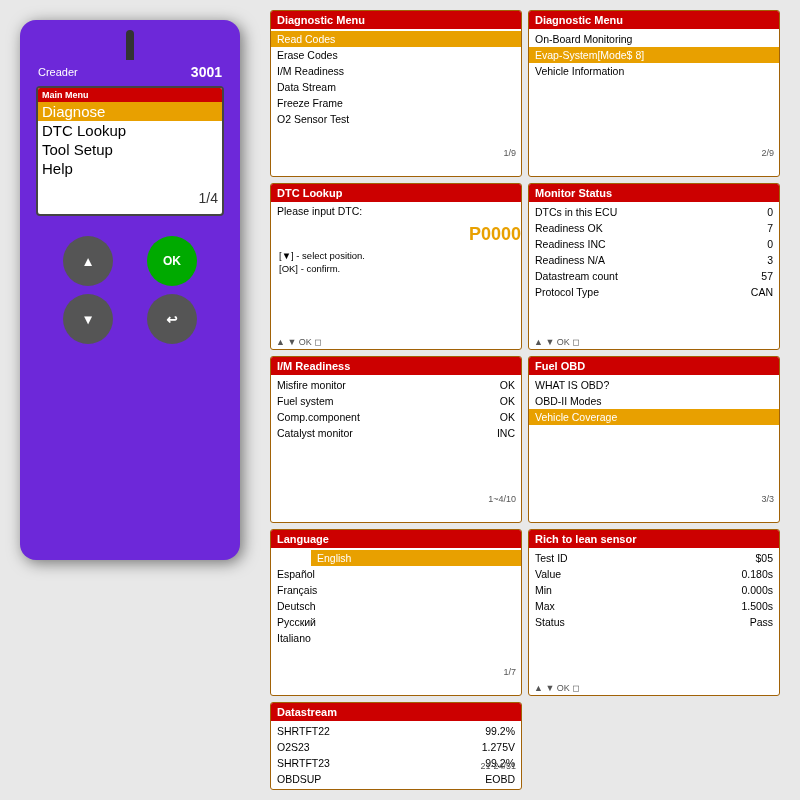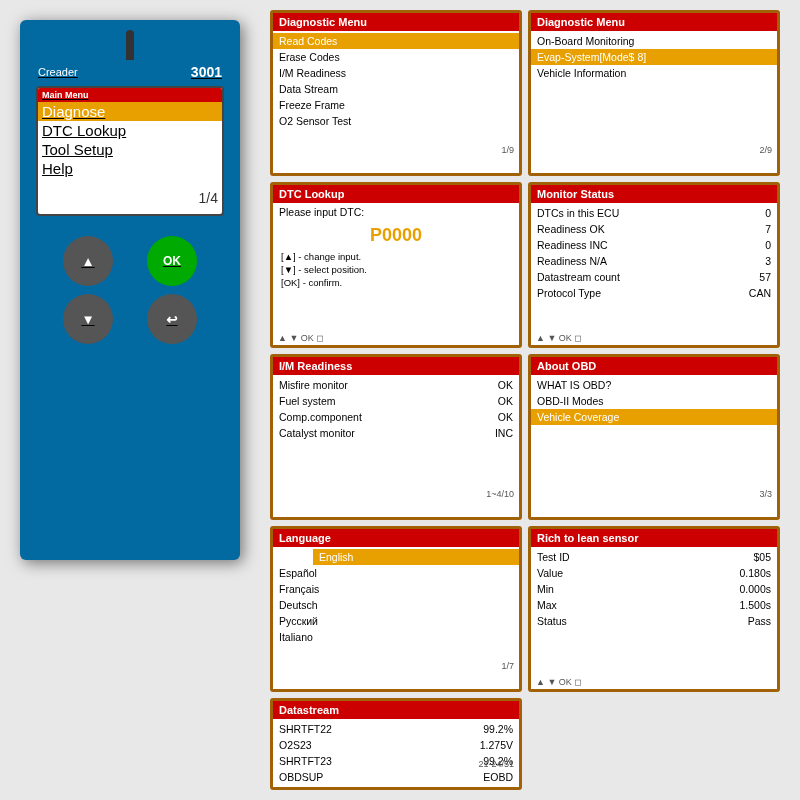--- a/index.html
+++ b/index.html
@@ -15,28 +15,27 @@
     
     .device-container {
       position: absolute;
       left: 20px;
       top: 20px;
       width: 240px;
       height: 560px;
     }
 
     .device-body {
-      background: #0369a1;
-      border-radius: 6px;
+      background: #6d28d9;
+      border-radius: 16px;
       width: 220px;
       height: 540px;
       position: relative;
       box-shadow: 3px 3px 15px rgba(0,0,0,0.5);
       padding: 10px;
-      text-decoration: underline;
     }
 
     .device-cable {
       width: 8px;
       height: 30px;
       background: #333;
       margin: 0 auto;
       border-radius: 4px 4px 0 0;
     }
 
@@ -129,21 +128,21 @@
       width: 510px;
       height: 780px;
       display: grid;
       grid-template-columns: 1fr 1fr;
       grid-template-rows: repeat(4, 1fr);
       gap: 6px;
     }
 
     .panel {
       background: white;
-      border: 3px solid #a16207;
+      border: 1px solid #a16207;
       border-radius: 3px;
       overflow: hidden;
       font-size: 11px;
       position: relative;
     }
 
     .panel-header {
       background: #cc0000;
       color: white;
       font-weight: bold;
@@ -194,21 +193,21 @@
     .dtc-panel .dtc-title {
       font-size: 10.5px;
       padding: 3px 6px;
       color: #000;
     }
 
     .dtc-code {
       font-size: 18px;
       font-weight: bold;
       color: #e8a000;
-      text-align: center;
+      text-align: right;
       padding: 4px 0;
     }
 
     .dtc-instructions {
       font-size: 9.5px;
       color: #000;
       padding: 1px 8px;
     }
 
     
@@ -267,21 +266,20 @@
       <div class="panel-row highlighted">Evap-System[Mode$ 8]</div>
       <div class="panel-row normal">Vehicle Information</div>
     </div>
     <div class="panel-footer">2/9</div>
   </div>
 
   <div class="panel dtc-panel">
     <div class="panel-header">DTC Lookup</div>
     <div class="dtc-title">Please input DTC:</div>
     <div class="dtc-code">P0000</div>
-    <div class="dtc-instructions">[▲] - change input.</div>
     <div class="dtc-instructions">[▼] - select position.</div>
     <div class="dtc-instructions">[OK] - confirm.</div>
     <div class="panel-footer-nav">▲ ▼ OK ◻</div>
   </div>
 
   <div class="panel">
     <div class="panel-header">Monitor Status</div>
     <div class="panel-body">
       <div class="panel-row normal">
           <span>DTCs in this ECU</span>
@@ -328,21 +326,21 @@
         </div>
       <div class="panel-row normal">
           <span>Catalyst monitor</span>
           <span>INC</span>
         </div>
     </div>
     <div class="panel-footer">1~4/10</div>
   </div>
 
   <div class="panel">
-    <div class="panel-header">About OBD</div>
+    <div class="panel-header">Fuel OBD</div>
     <div class="panel-body">
       <div class="panel-row normal">WHAT IS OBD?</div>
       <div class="panel-row normal">OBD-II Modes</div>
       <div class="panel-row highlighted">Vehicle Coverage</div>
     </div>
     <div class="panel-footer">3/3</div>
   </div>
 
   <div class="panel lang-panel">
     <div class="panel-header">Language</div>

